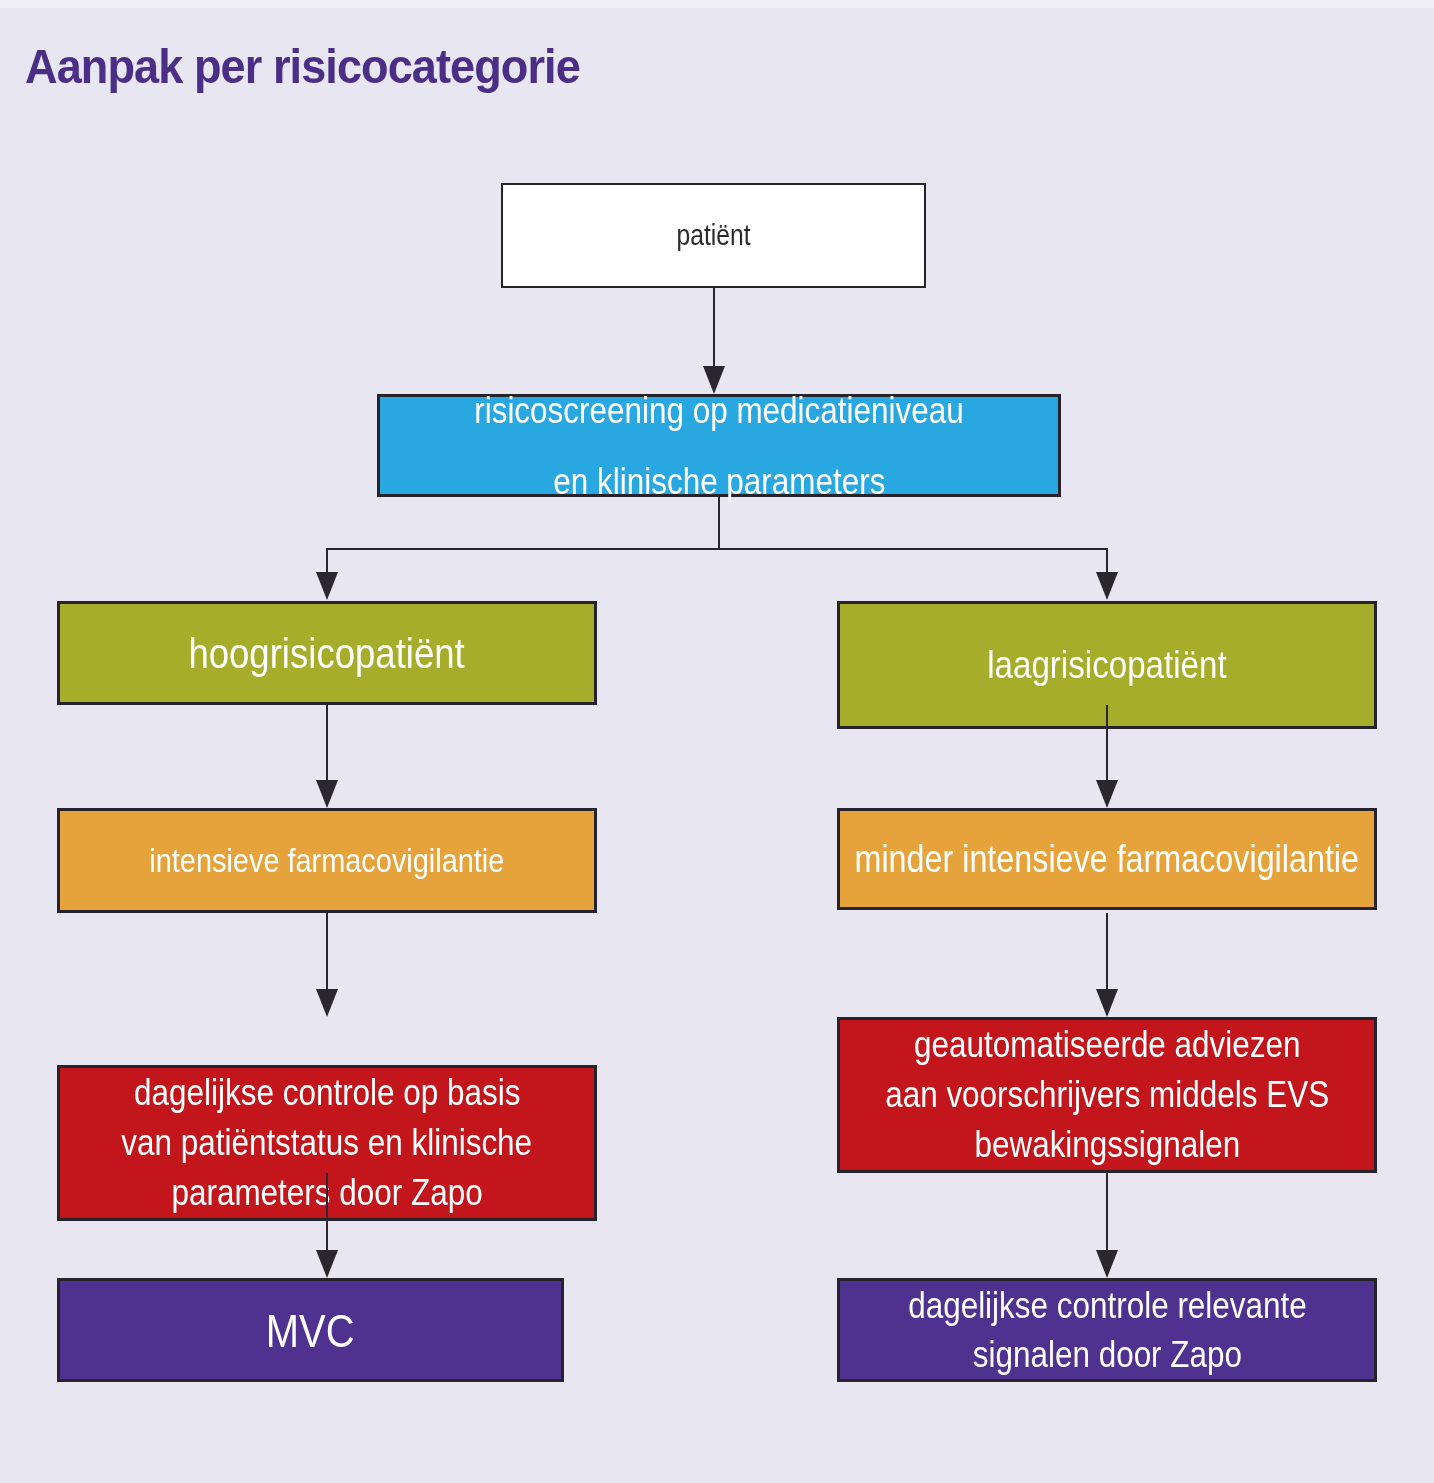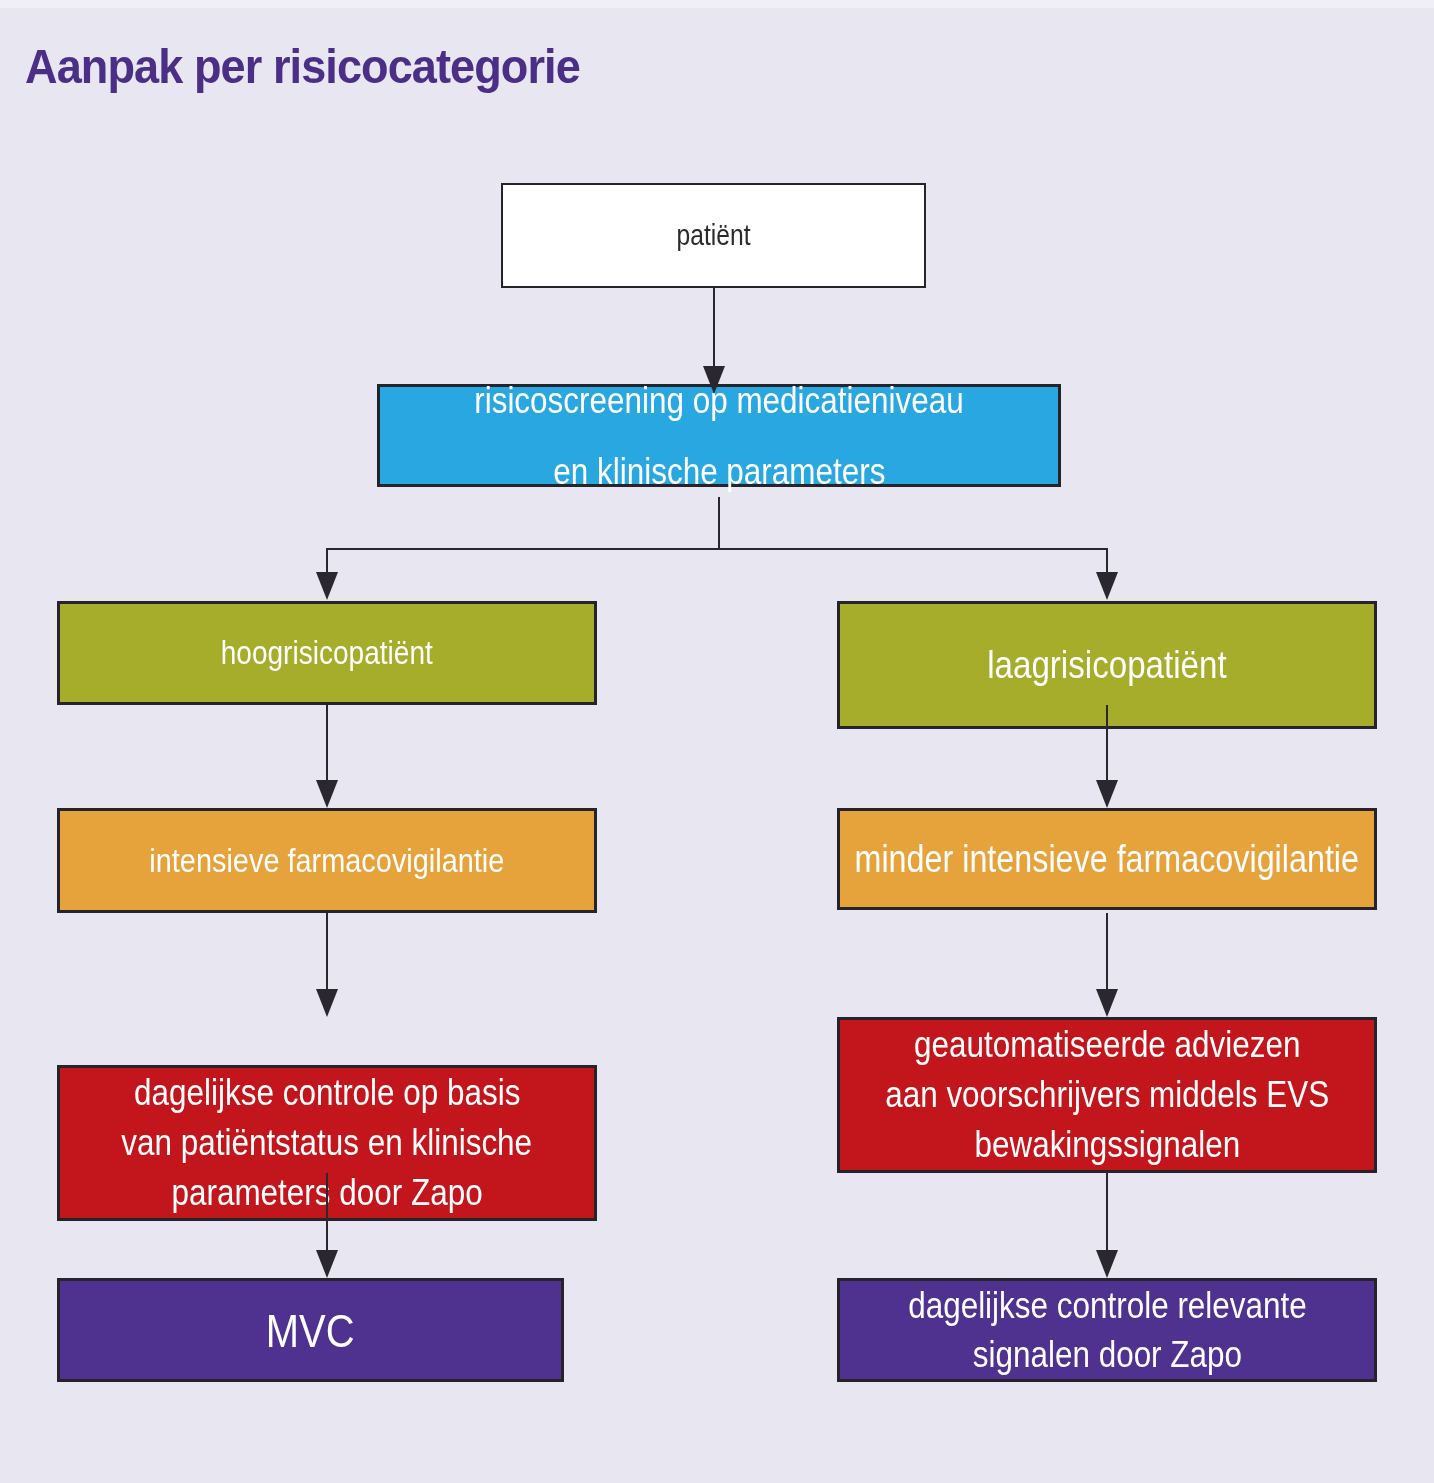--- a/index.html
+++ b/index.html
@@ -64,22 +64,22 @@
     transform:scaleX(0.85);
     transform-origin:center;
   }
   #n-patient{
     left:501px; top:183px; width:425px; height:105px;
     background:var(--c-white_node_bg);
     color:var(--c-white_node_text);
     border-width:2px;
     font-size:29px;
   }
-  #n-screening{left:377px; top:384px; width:684px; height:103px; font-size:37px; line-height:47px;gap:24px;}
-  #n-high{left:57px; top:601px; width:540px; height:104px; font-size:33px;}
+  #n-screening{left:377px; top:394px; width:684px; height:103px; font-size:37px; line-height:47px;gap:24px;}
+  #n-high{left:57px; top:601px; width:540px; height:104px; font-size:43px;}
   #n-low{left:837px; top:601px; width:540px; height:128px; font-size:39px;}
   #n-intensive{left:57px; top:808px; width:540px; height:105px; font-size:34px;}
   #n-less{left:837px; top:808px; width:540px; height:102px; font-size:38px;}
   #n-daily{left:57px; top:1017px; width:540px; height:156px; font-size:37px; line-height:50px;}
   #n-auto{left:837px; top:1017px; width:540px; height:156px; font-size:37px; line-height:50px;}
   #n-mvc{left:57px; top:1278px; width:507px; height:104px; font-size:47px;}
   #n-signals{left:837px; top:1278px; width:540px; height:104px; font-size:37px; line-height:49px;}
 
   .vline{position:absolute; width:2px; background:var(--c-line);}
   .hline{position:absolute; height:2px; background:var(--c-line);}

